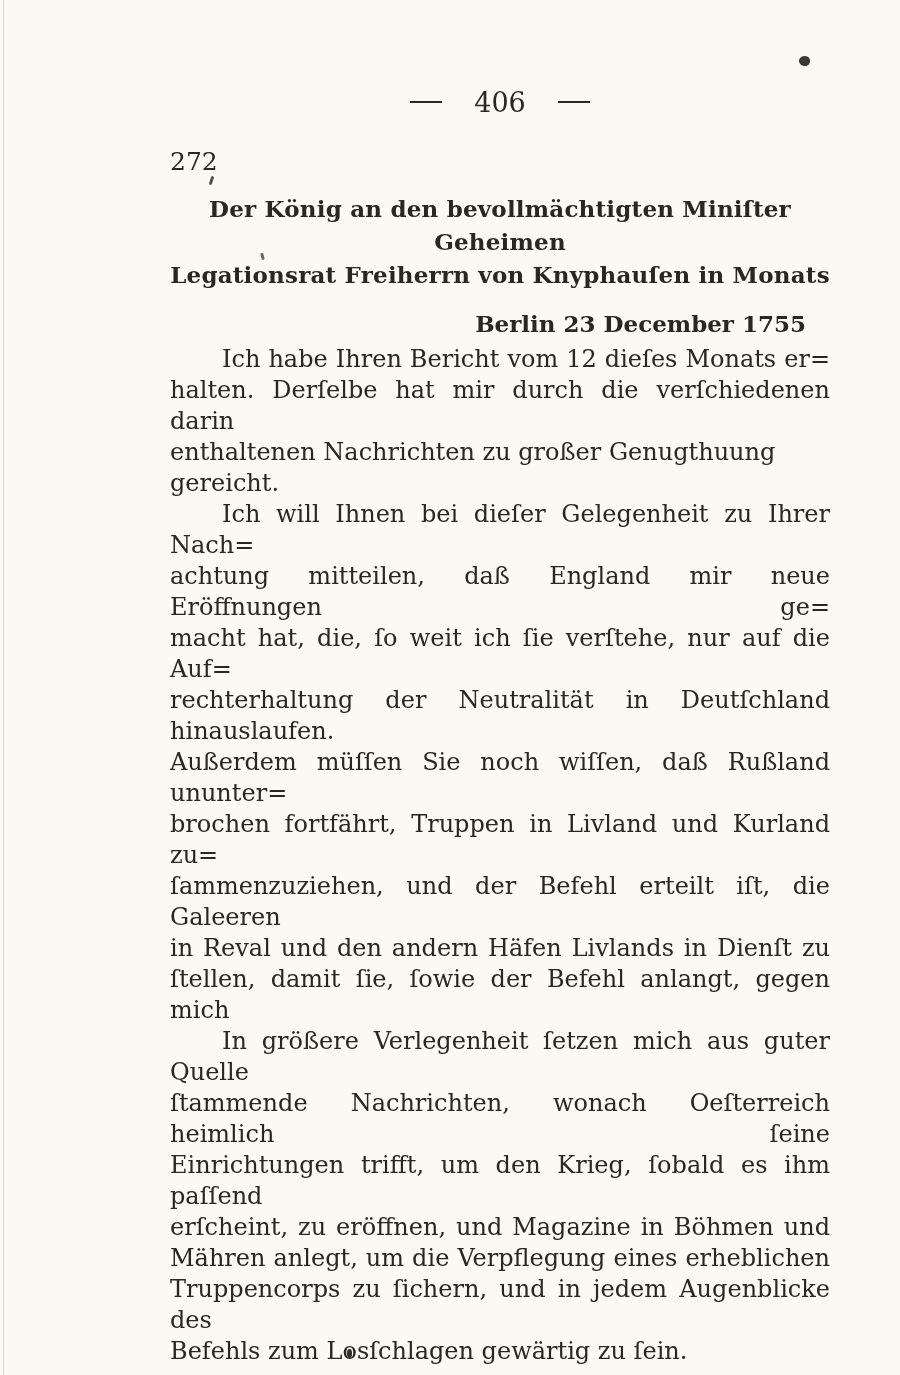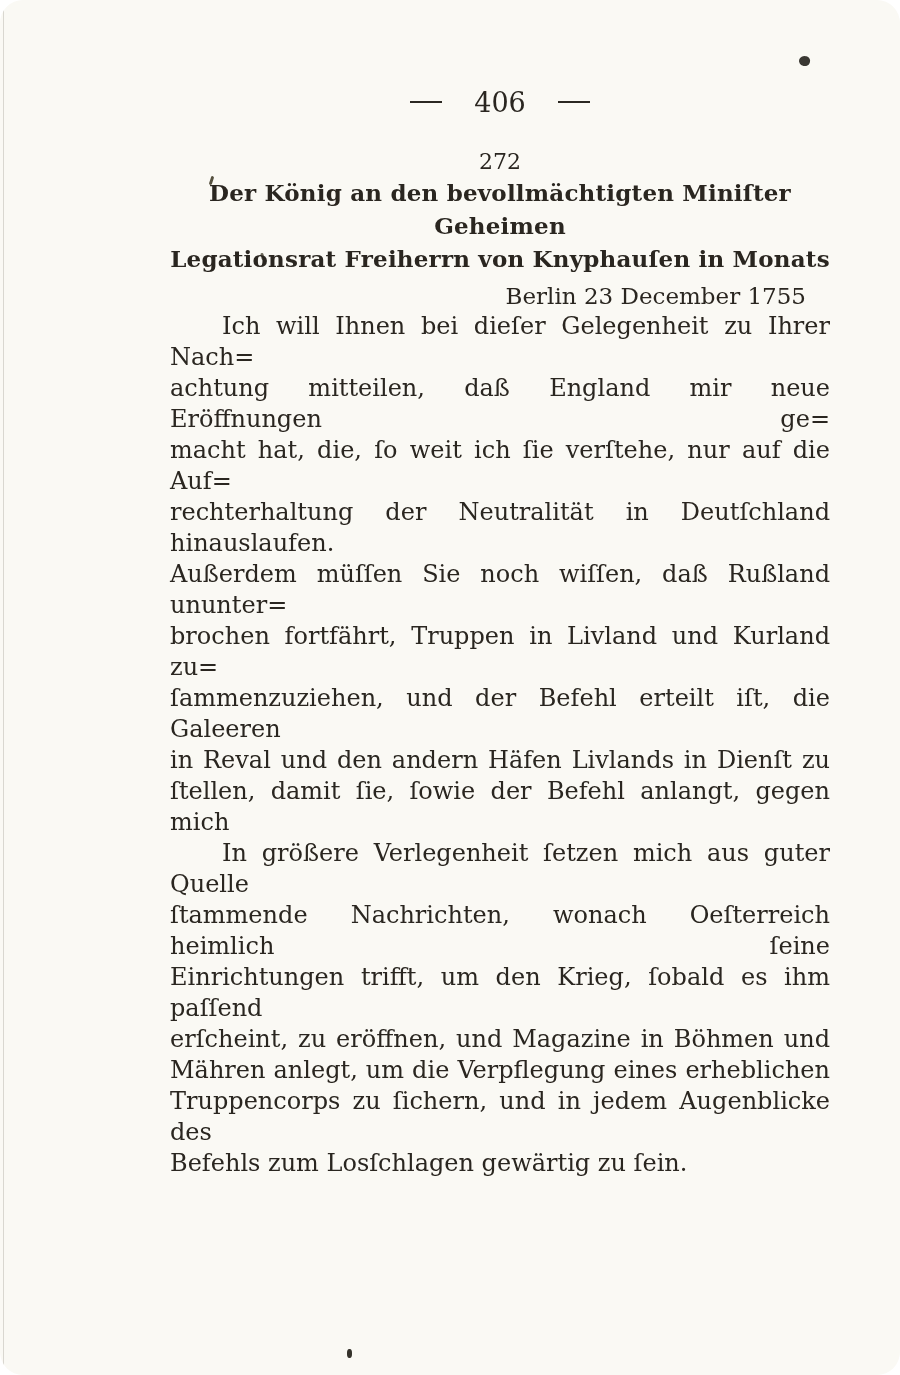--- a/index.html
+++ b/index.html
@@ -3,21 +3,20 @@
 <meta charset="utf-8">
 <style>
   html,body { margin:0; padding:0; }
   .page {
     position:relative;
     width:900px; height:1375px;
     background:#faf9f4;
     font-family:"DejaVu Serif","Liberation Serif",serif;
     color:#2a2620;
     overflow:hidden;
-    border-radius:23px;
   }
   .scan-edge {
     position:absolute; left:3px; top:0; width:1px; height:100%;
     background:rgba(100,95,82,0.22);
   }
   .ink-blob {
     position:absolute; left:799px; top:56px; width:11px; height:10px;
     background:#3a3833; border-radius:55% 45% 50% 50%;
     transform:rotate(15deg);
   }
@@ -30,33 +29,33 @@
 
   .column { position:absolute; left:170px; top:0; width:660px; }
 
   .page-header {
     margin-top:86px; height:32px;
     display:flex; align-items:center; justify-content:center; gap:32px;
     font-size:27px;
   }
   .hdash { width:32px; height:2px; background:#2b2822; }
 
-  .doc-num { text-align:center; font-size:22px; line-height:28px; }
+  .doc-num { text-align:left; font-size:25px; line-height:28px; }
   .num-272 { margin-top:30px; }
 
   .doc-heading {
     text-align:center; font-size:23px; font-weight:bold; line-height:33px;
     letter-spacing:0.2px;
   }
-  .heading-272 { }
+  .heading-272 { margin-top:16px; }
 
   .dateline {
     text-align:right; padding-right:24px; font-size:23px; line-height:30px;
   }
-  .dateline-272 { margin-top:6px; }
+  .dateline-272 { margin-top:18px;font-weight:bold; }
 
   .para { font-size:24px; line-height:31px; }
   .p-first-272 { margin-top:5px; }
   .just {
     white-space:pre-line;
     text-align:justify;
     text-align-last:justify;
   }
   .indent { text-indent:52px; }
   .last-line { text-align:left; }
@@ -80,20 +79,25 @@
     </div>
 
     <section>
       <div class="doc-num num-272">272</div>
       <div class="doc-heading heading-272">
         <div>Der König an den bevollmächtigten Miniſter Geheimen</div>
         <div>Legationsrat Freiherrn von Knyphauſen in Monats</div>
       </div>
       <div class="dateline dateline-272">Berlin 23 December 1755</div>
 
+      <div class="para p-first-272">
+        <div class="just indent">Ich habe Ihren Bericht vom 12 dieſes Monats er=
+halten. Derſelbe hat mir durch die verſchiedenen darin</div>
+        <div class="last-line">enthaltenen Nachrichten zu großer Genugthuung gereicht.</div>
+      </div>
       <div class="para">
         <div class="just indent">Ich will Ihnen bei dieſer Gelegenheit zu Ihrer Nach=
 achtung mitteilen, daß England mir neue Eröffnungen ge=
 macht hat, die, ſo weit ich ſie verſtehe, nur auf die Auf=
 rechterhaltung der Neutralität in Deutſchland hinauslaufen.
 Außerdem müſſen Sie noch wiſſen, daß Rußland ununter=
 brochen fortfährt, Truppen in Livland und Kurland zu=
 ſammenzuziehen, und der Befehl erteilt iſt, die Galeeren
 in Reval und den andern Häfen Livlands in Dienſt zu
 ſtellen, damit ſie, ſowie der Befehl anlangt, gegen mich</div>

